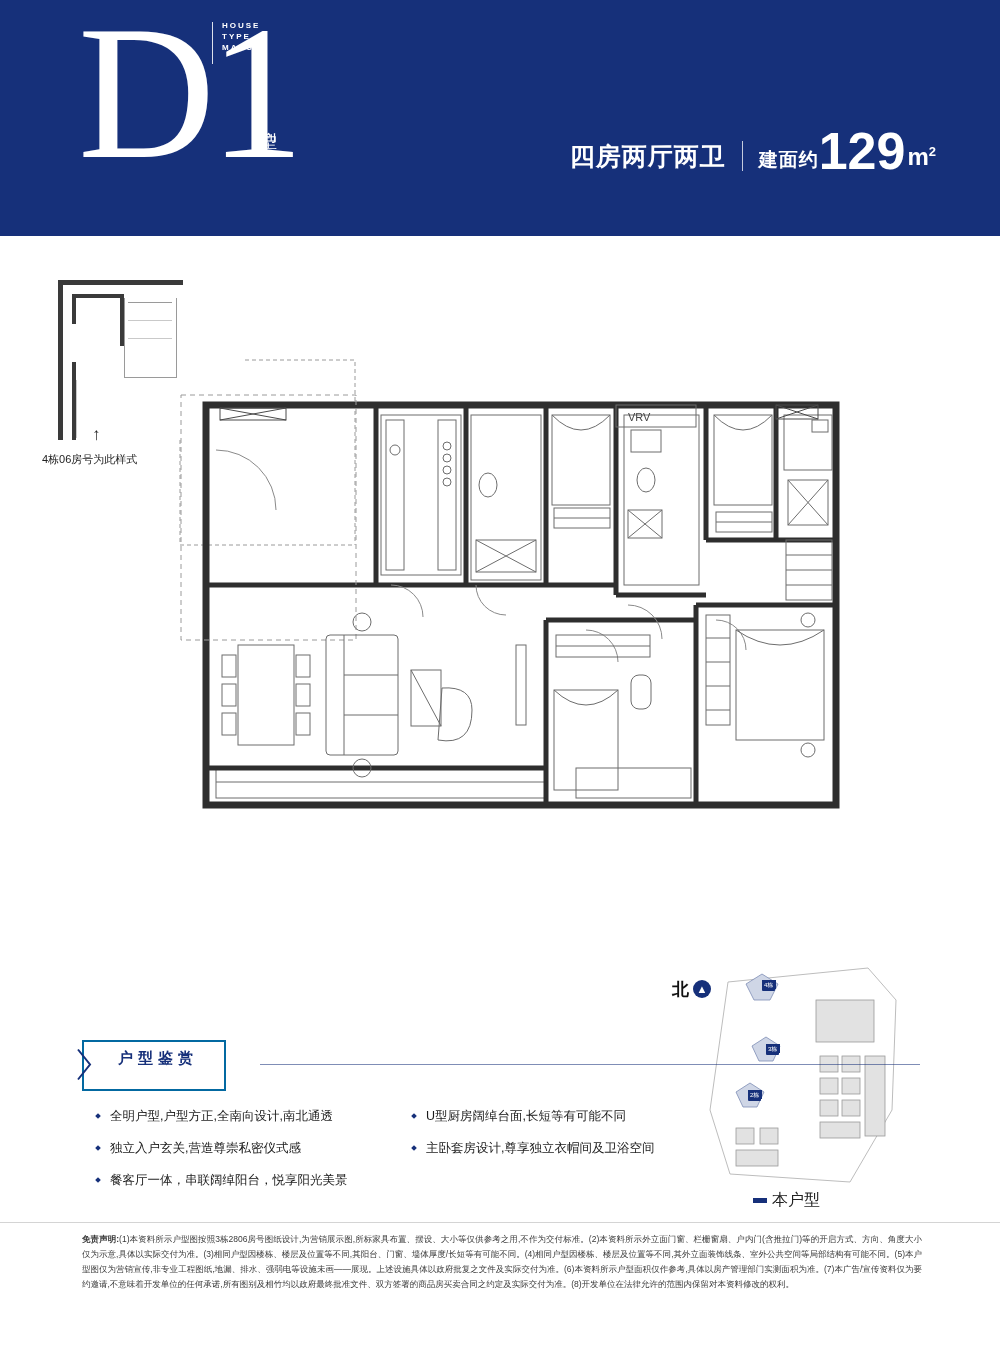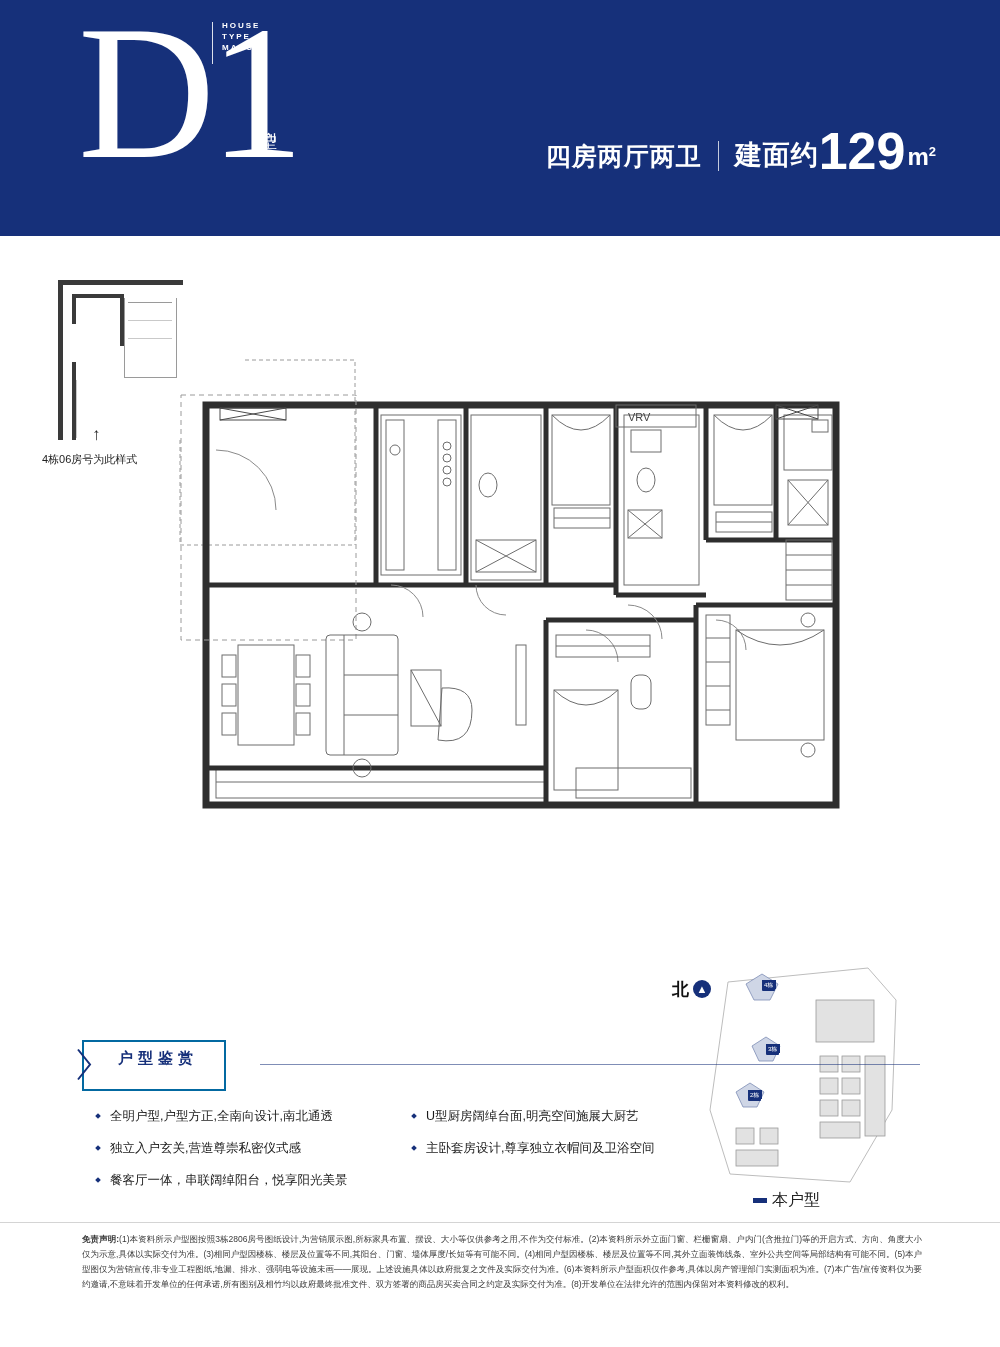--- a/index.html
+++ b/index.html
@@ -46,21 +46,21 @@
   }
   .hdr-rooms {
     font-size:25px; font-weight:700; letter-spacing:1px;
     padding-bottom:3px;
   }
   .hdr-div {
     width:1px; height:30px; background:rgba(255,255,255,.75);
     margin:0 16px 5px 16px;
   }
   .hdr-area-label {
-    font-size:27px; font-weight:700; letter-spacing:1px; padding-bottom:3px;
+    font-size:19px; font-weight:700; letter-spacing:1px; padding-bottom:3px;
   }
   .hdr-area-num {
     font-size:52px; font-weight:700; line-height:50px;
     font-family:"Liberation Sans", sans-serif;
   }
   .hdr-area-unit {
     font-size:24px; font-weight:700; padding-bottom:5px; margin-left:2px;
   }
   .hdr-area-unit sup { font-size:13px; }
 
@@ -410,21 +410,21 @@
     <svg class="appr-chev" viewBox="0 0 18 34">
       <polyline points="3,2 15,17 3,32" fill="none" stroke="#16307a" stroke-width="2"></polyline>
     </svg>
     <span>户型鉴赏</span>
   </div>
 </div>
 <div class="appr-rule"></div>
 
 <div class="bullets">
   <div>全明户型,户型方正,全南向设计,南北通透</div>
-  <div>U型厨房阔绰台面,明亮空间施展大厨艺</div>
+  <div>U型厨房阔绰台面,长短等有可能不同</div>
   <div>独立入户玄关,营造尊崇私密仪式感</div>
   <div>主卧套房设计,尊享独立衣帽间及卫浴空间</div>
   <div>餐客厅一体，串联阔绰阳台，悦享阳光美景</div>
 </div>
 
 <div class="footer-line"></div>
 <div class="footer">
   <b>免责声明:</b><span>(1)本资料所示户型图按照3栋2806房号图纸设计,为营销展示图,所标家具布置、摆设、大小等仅供参考之用,不作为交付标准。(2)本资料所示外立面门窗、栏栅窗扇、户内门(含推拉门)等的开启方式、方向、角度大小仅为示意,具体以实际交付为准。(3)相同户型因楼栋、楼层及位置等不同,其阳台、门窗、墙体厚度/长短等有可能不同。(4)相同户型因楼栋、楼层及位置等不同,其外立面装饰线条、室外公共空间等局部结构有可能不同。(5)本户型图仅为营销宣传,非专业工程图纸,地漏、排水、强弱电等设施未画——展现。上述设施具体以政府批复之文件及实际交付为准。(6)本资料所示户型面积仅作参考,具体以房产管理部门实测面积为准。(7)本广告/宣传资料仅为要约邀请,不意味着开发单位的任何承诺,所有图别及相竹均以政府最终批准文件、双方签署的商品房买卖合同之约定及实际交付为准。(8)开发单位在法律允许的范围内保留对本资料修改的权利。</span>
 </div>
 

